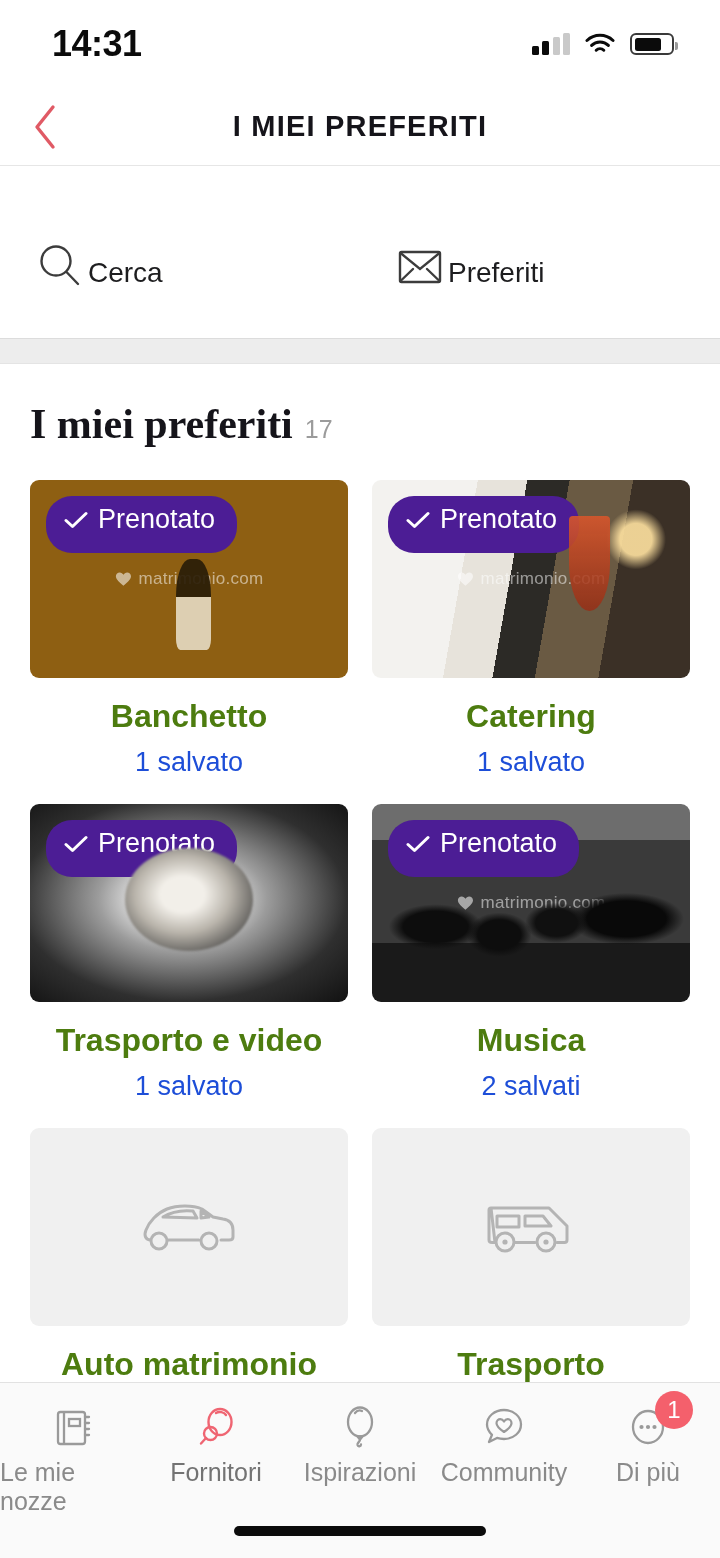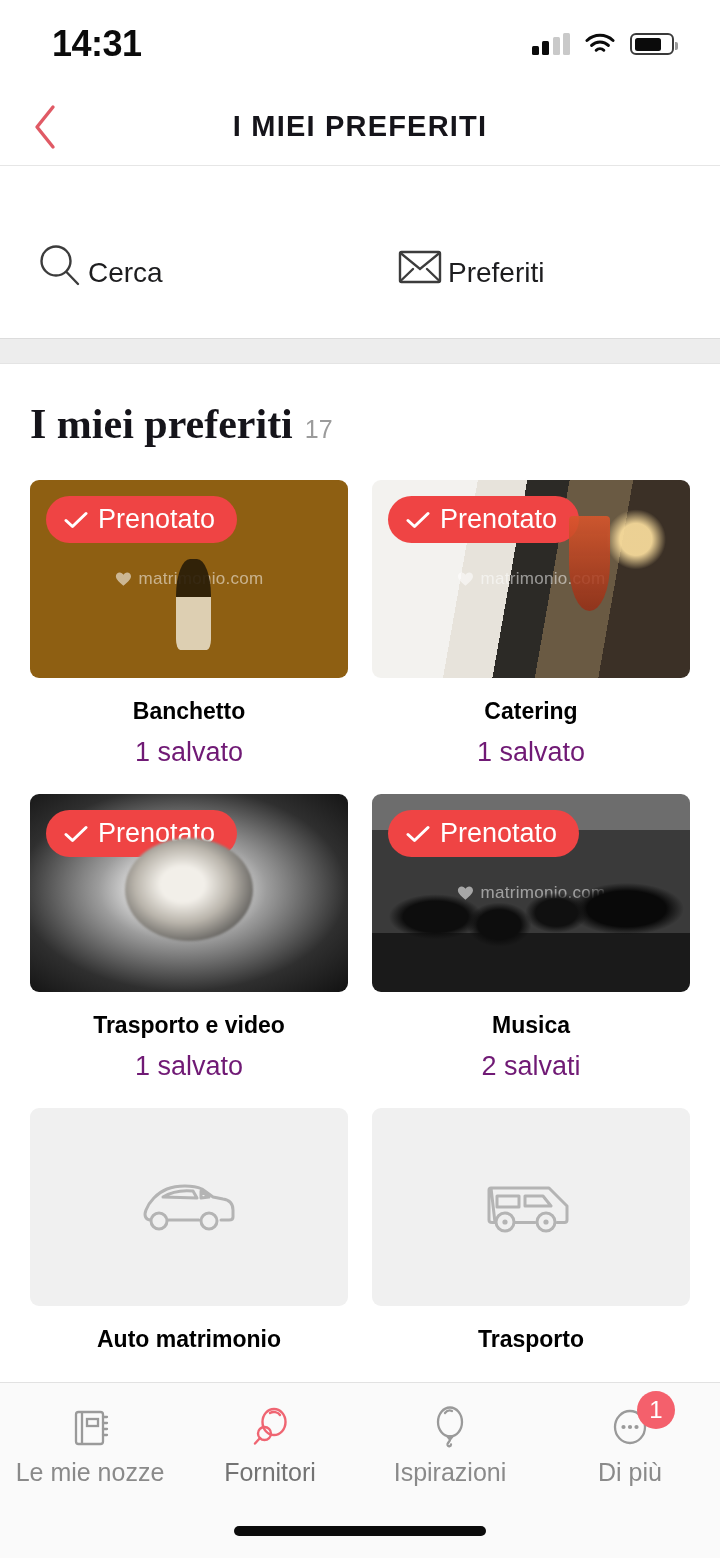--- a/index.html
+++ b/index.html
@@ -161,29 +161,29 @@
 
   .watermark {
     position: absolute; left: 50%; top: 50%; transform: translate(-50%,-50%);
     display: flex; align-items: center; gap: 6px;
     color: rgba(255,255,255,.52); font-size: 17px; white-space: nowrap;
     letter-spacing: .3px; pointer-events: none;
   }
   .badge-prenotato {
     position: absolute; left: 16px; top: 16px;
     display: inline-flex; align-items: center; gap: 10px;
-    background: #ef4444; color: #ffffff;
-    border-radius: 26px; padding: 10px 22px 10px 18px;
+    background: #4c1d95; color: #ffffff;
+    border-radius: 26px; padding: 10px 22px 20px 18px;
     font-size: 27px; line-height: 1;
   }
   .card-title {
-    margin-top: 20px; font-size: 23px; font-weight: bold; color: #000000;
+    margin-top: 20px; font-size: 32px; font-weight: bold; color: #4d7c0f;
     text-align: center;
   }
-  .card-sub { margin-top: 12px; font-size: 27px; color: #701a75; text-align: right; }
+  .card-sub { margin-top: 12px; font-size: 27px; color: #1d4ed8; text-align: right; }
 
   
   .tabbar {
     flex: 0 0 176px; height: 176px; background: #fafafa;
     border-top: 1px solid #e2e2e2;
     display: flex; align-items: flex-start; padding-top: 16px;
     position: relative;
   }
   .tab-item {
     flex: 1; display: flex; flex-direction: column; align-items: center;
@@ -411,20 +411,29 @@
         <svg width="50" height="50" viewBox="0 0 50 50">
           <ellipse cx="25" cy="19" rx="12" ry="14.5" fill="none" stroke="#9a9a9a" stroke-width="2.3"></ellipse>
           <path d="M20 10 C22 7.5 25 7 27 8" fill="none" stroke="#9a9a9a" stroke-width="2.3" stroke-linecap="round"></path>
           <path d="M22.5 33.5 L25 36.5 L27.5 33.5 Z" fill="none" stroke="#9a9a9a" stroke-width="2.3" stroke-linejoin="round"></path>
           <path d="M25 36.5 C25 39 22 39.5 22.5 42 C23 44 26 43.5 26 41.5" fill="none" stroke="#9a9a9a" stroke-width="2.3" stroke-linecap="round"></path>
         </svg>
       </div>
       <div class="tab-label">Ispirazioni</div>
     </div>
 
+    <div class="tab-item">
+      <div class="tab-icon">
+        <svg width="50" height="50" viewBox="0 0 50 50">
+          <path d="M25 7 C34.5 7 42 13.5 42 21.5 C42 29.5 34.5 36 25 36 C22.5 36 20 35.6 18 34.9 L10 39 L13 31.8 C10.2 29.1 8 25.6 8 21.5 C8 13.5 15.5 7 25 7 Z" fill="none" stroke="#9a9a9a" stroke-width="2.3" stroke-linejoin="round"></path>
+          <path d="M25 29 C19 24.8 17.5 22.6 17.5 20.2 C17.5 17.8 19.3 16.2 21.3 16.2 C22.9 16.2 24.3 17.4 25 18.5 C25.7 17.4 27.1 16.2 28.7 16.2 C30.7 16.2 32.5 17.8 32.5 20.2 C32.5 22.6 31 24.8 25 29 Z" fill="none" stroke="#9a9a9a" stroke-width="2.2" stroke-linejoin="round"></path>
+        </svg>
+      </div>
+      <div class="tab-label">Community</div>
+    </div>
 
     <div class="tab-item">
       <div class="tab-icon">
         <svg width="50" height="50" viewBox="0 0 50 50">
           <ellipse cx="25" cy="24" rx="15" ry="16" fill="none" stroke="#9a9a9a" stroke-width="2.3"></ellipse>
           <circle cx="18.5" cy="24" r="2.1" fill="#9a9a9a"></circle>
           <circle cx="25" cy="24" r="2.1" fill="#9a9a9a"></circle>
           <circle cx="31.5" cy="24" r="2.1" fill="#9a9a9a"></circle>
         </svg>
         <span class="tab-badge">1</span>

